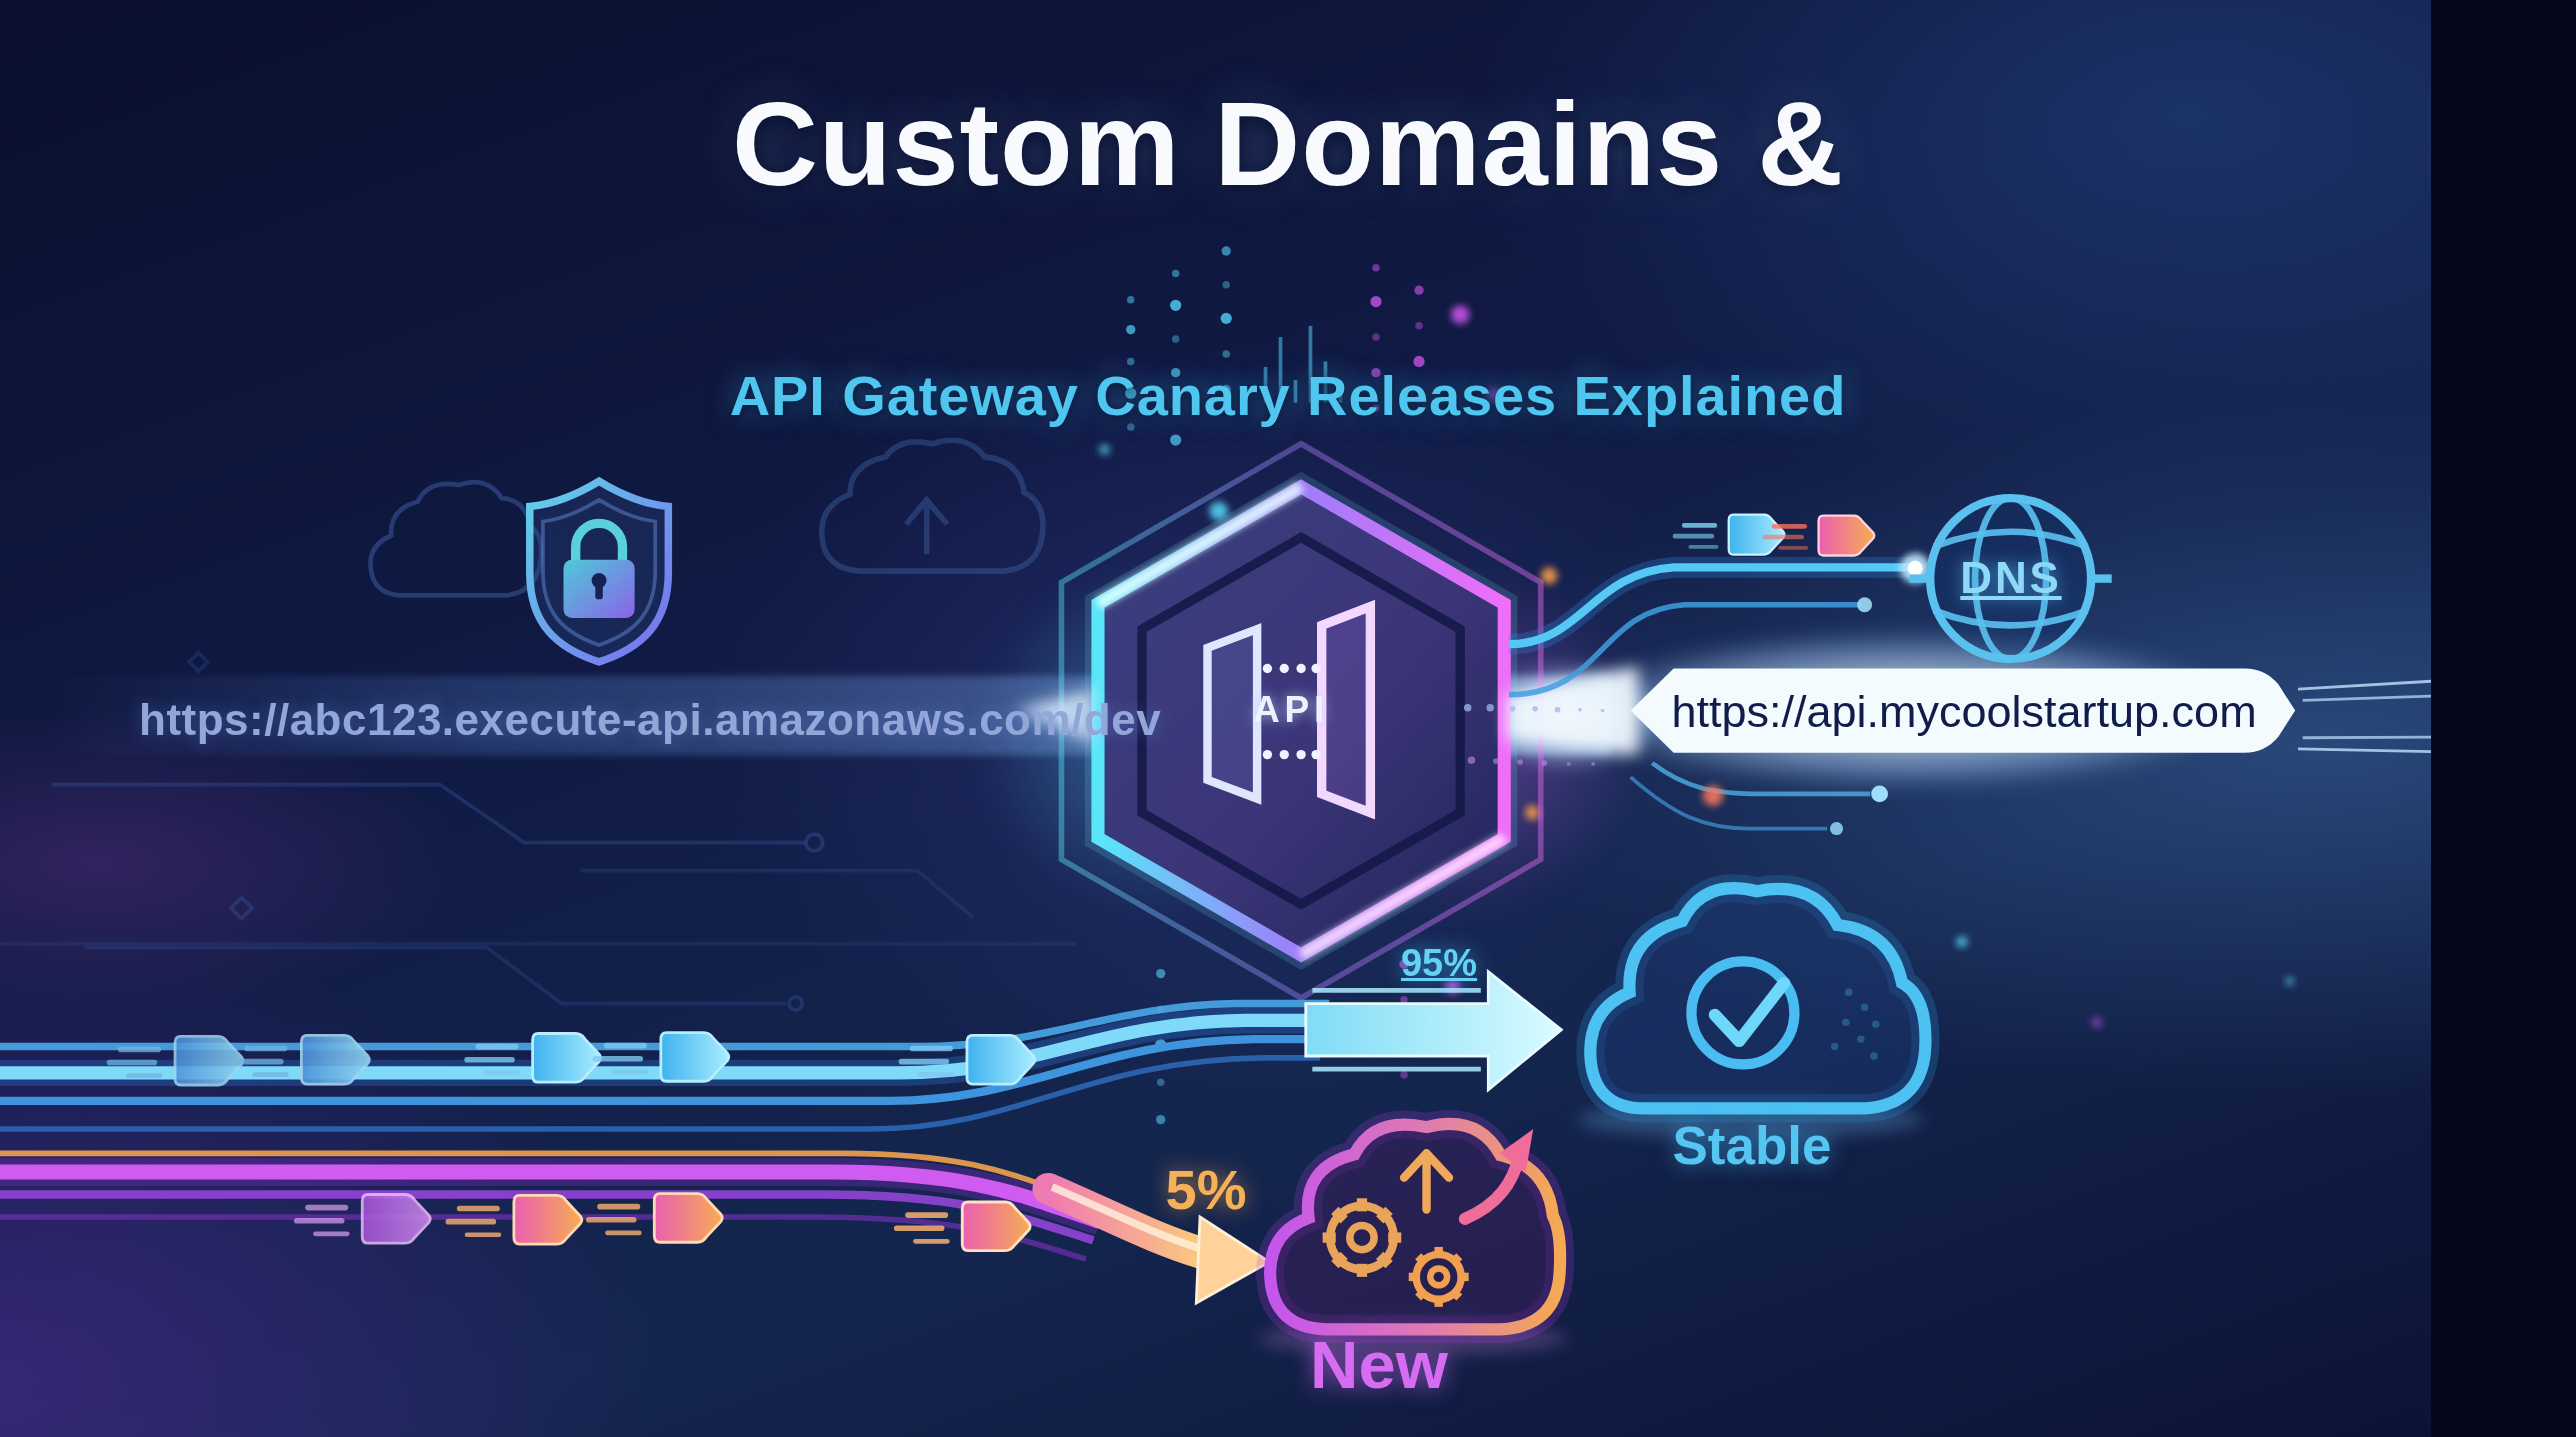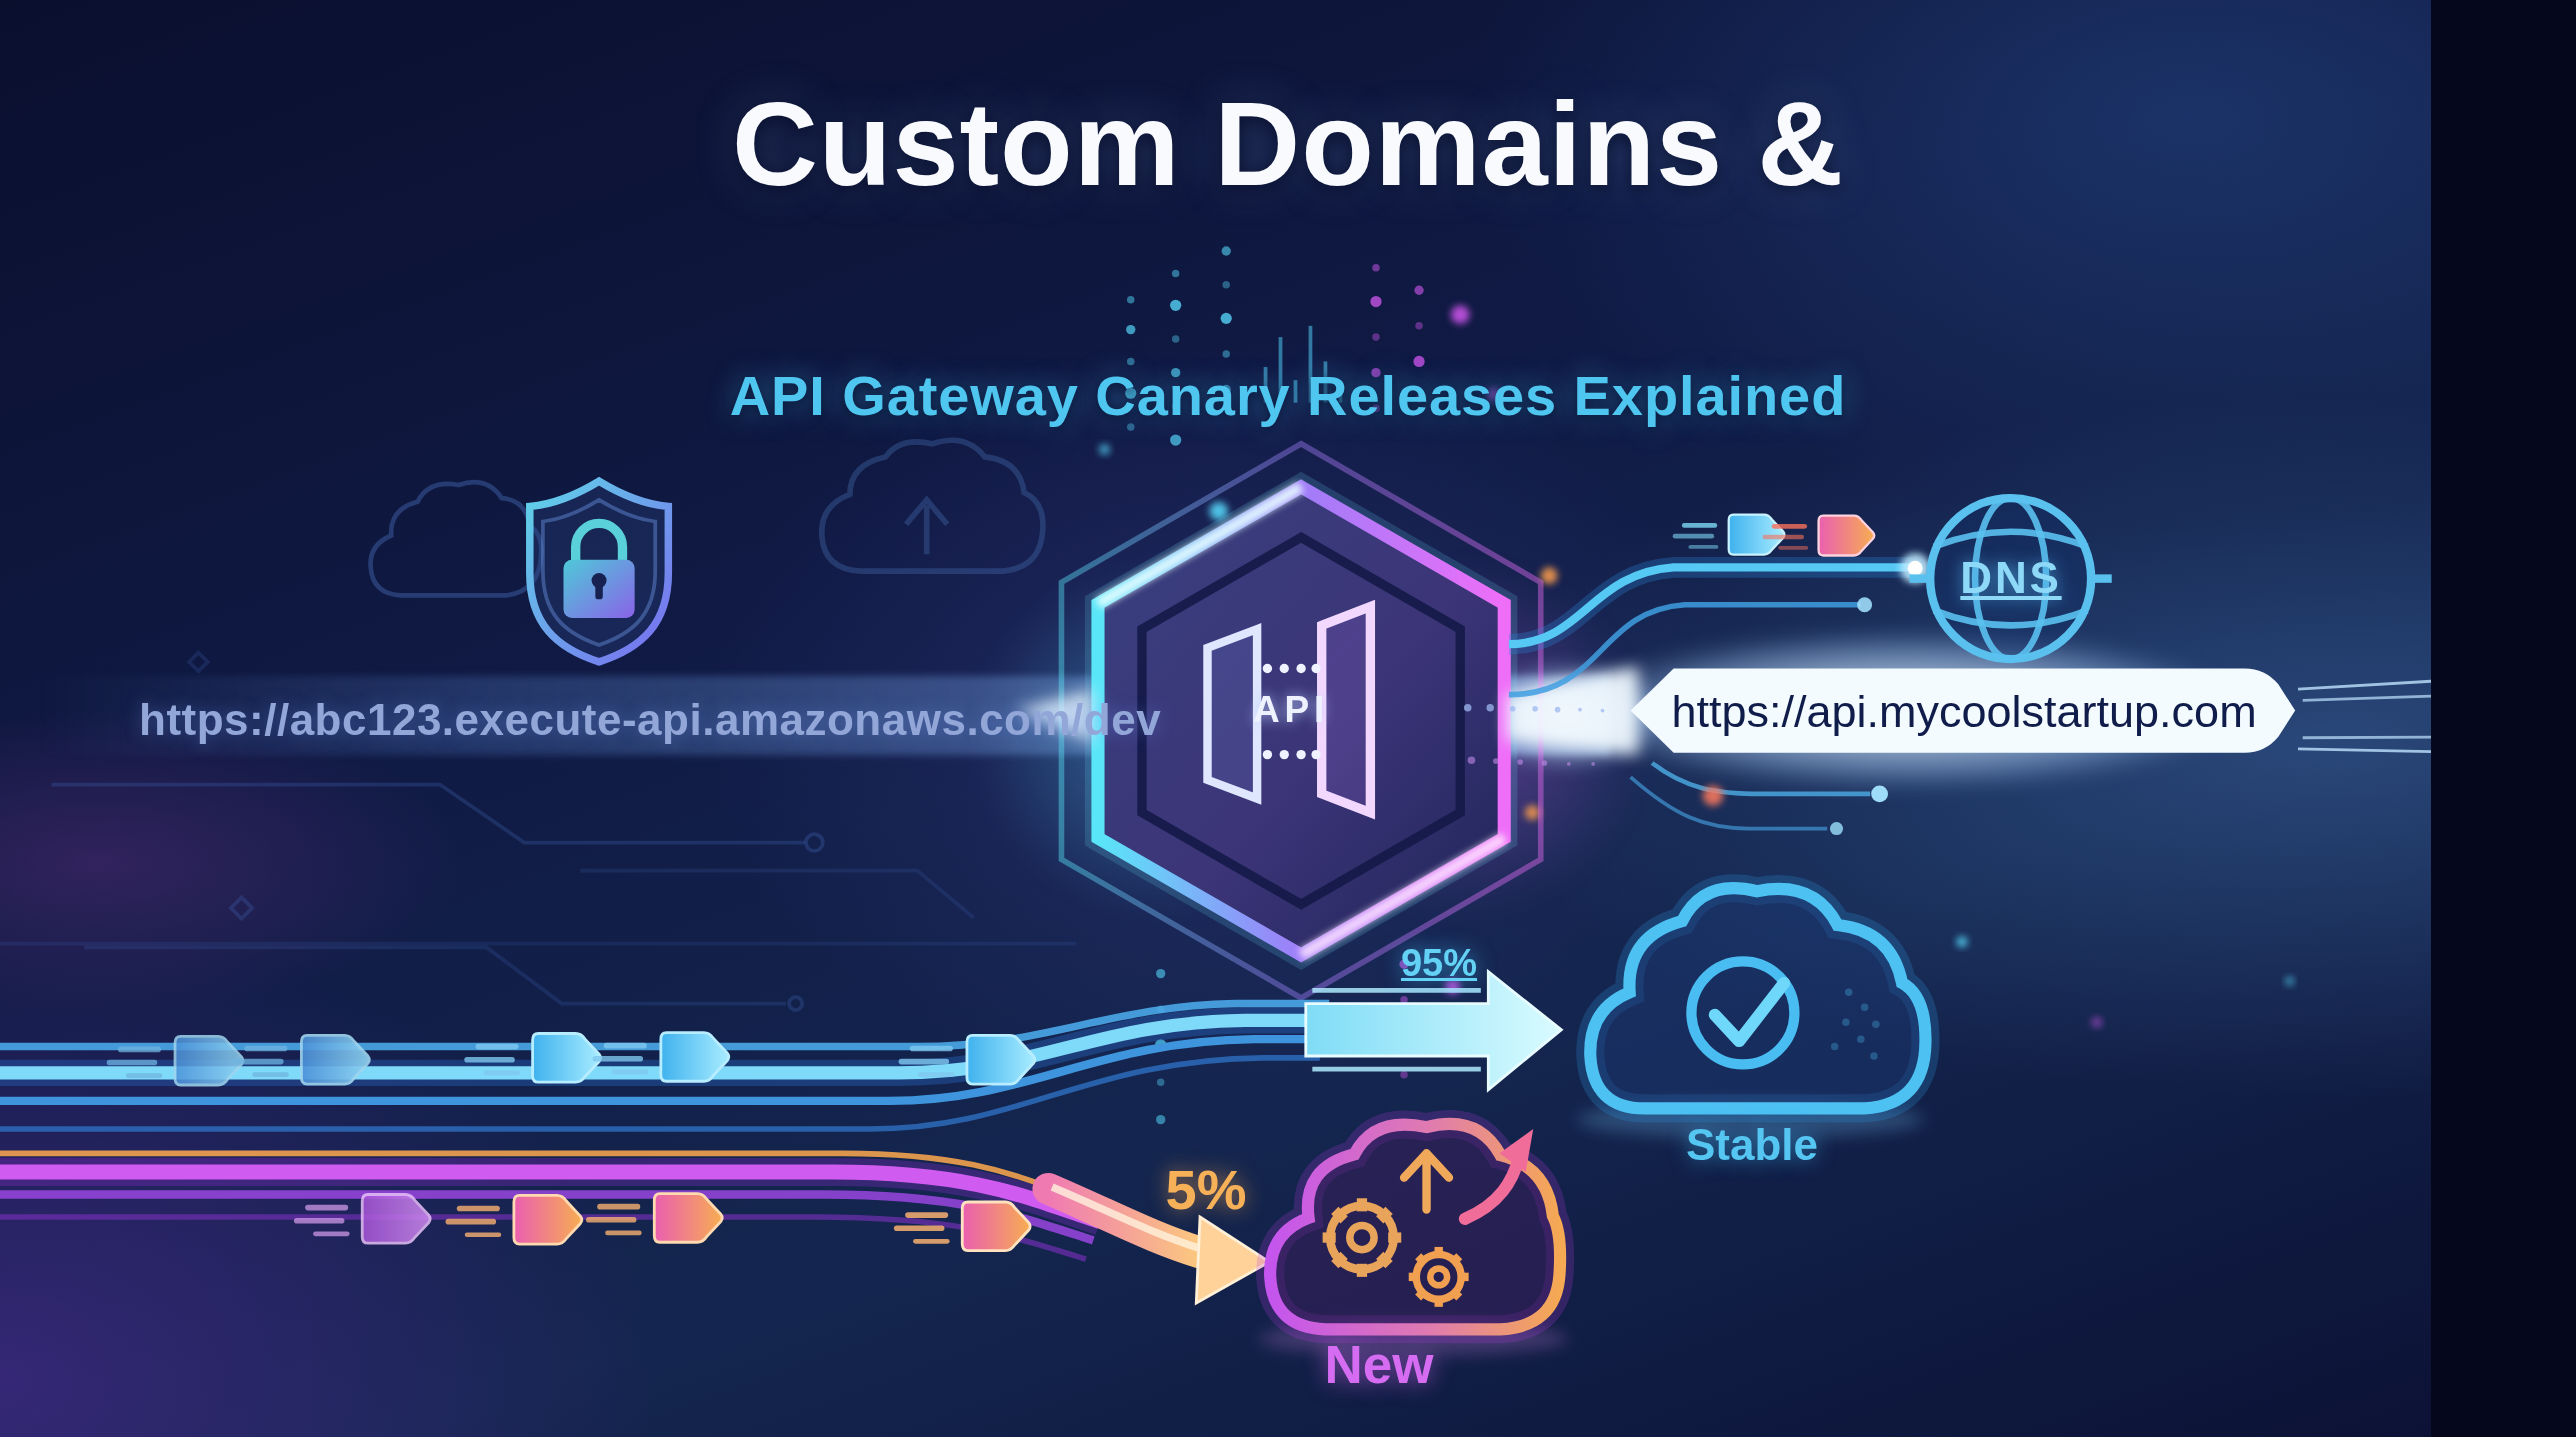--- a/index.html
+++ b/index.html
@@ -24,23 +24,23 @@
     text-shadow:0 2.8px 11.2px rgba(5,15,45,.9),0 0 26px rgba(80,200,255,.5);}
   .url-left{position:absolute;left:139px;top:695px;font-size:44px;font-weight:600;
     color:#93a6d8;letter-spacing:0.5px;white-space:nowrap;
     text-shadow:0 0 17px rgba(120,160,255,.35);}
   .api-label{font-size:37px;color:#eef2ff;letter-spacing:4.7px;
     text-shadow:0 0 13px rgba(190,210,255,.8);}
   .dns-label{font-size:44px;color:#8ed9f7;letter-spacing:2.8px;
     text-shadow:0 0 15px rgba(90,190,245,.7);}
   .banner-url{font-size:45px;font-weight:400;color:#101c4a;letter-spacing:0px;}
   .pct95{font-size:38px;color:#63d2f5;text-shadow:0 0 20.6px rgba(70,200,255,.6);text-decoration:underline;}
-  .lbl-stable{font-size:44px;color:#55c5f1;text-shadow:0 0 20.6px rgba(70,190,250,.6);}
+  .lbl-stable{font-size:53px;color:#55c5f1;text-shadow:0 0 20.6px rgba(70,190,250,.6);}
   .pct5{font-size:56px;color:#f6b158;text-shadow:0 0 20.6px rgba(250,170,80,.6);}
-  .lbl-new{font-size:53px;color:#d66cf2;text-shadow:0 0 22.5px rgba(220,110,250,.65);}
+  .lbl-new{font-size:67px;color:#d66cf2;text-shadow:0 0 22.5px rgba(220,110,250,.65);}
   .halo{position:absolute;pointer-events:none;}
   .banner-halo{left:1535px;top:607px;width:842px;height:206px;filter:blur(9.4px);
     background:radial-gradient(ellipse 52% 50% at 44% 50%, rgba(235,248,255,.95), rgba(170,210,255,.4) 58%, transparent 78%);}
   .beam-left{left:1446px;top:646px;width:243px;height:140px;filter:blur(7.5px);
     background:radial-gradient(ellipse 50% 50% at 50% 50%, rgba(255,255,255,.9), rgba(180,220,255,.35) 60%, transparent 80%);}
   .hex-glow-cyan{left:871px;top:487px;width:524px;height:505px;filter:blur(15px);
     background:radial-gradient(ellipse 50% 50% at 55% 50%, rgba(90,220,255,.35), transparent 70%);}
   .hex-glow-mag{left:1226px;top:487px;width:524px;height:505px;filter:blur(15px);
     background:radial-gradient(ellipse 50% 50% at 45% 50%, rgba(225,110,250,.32), transparent 70%);}
   .url-band{left:37px;top:676px;width:1573px;height:79px;filter:blur(3.7px);

